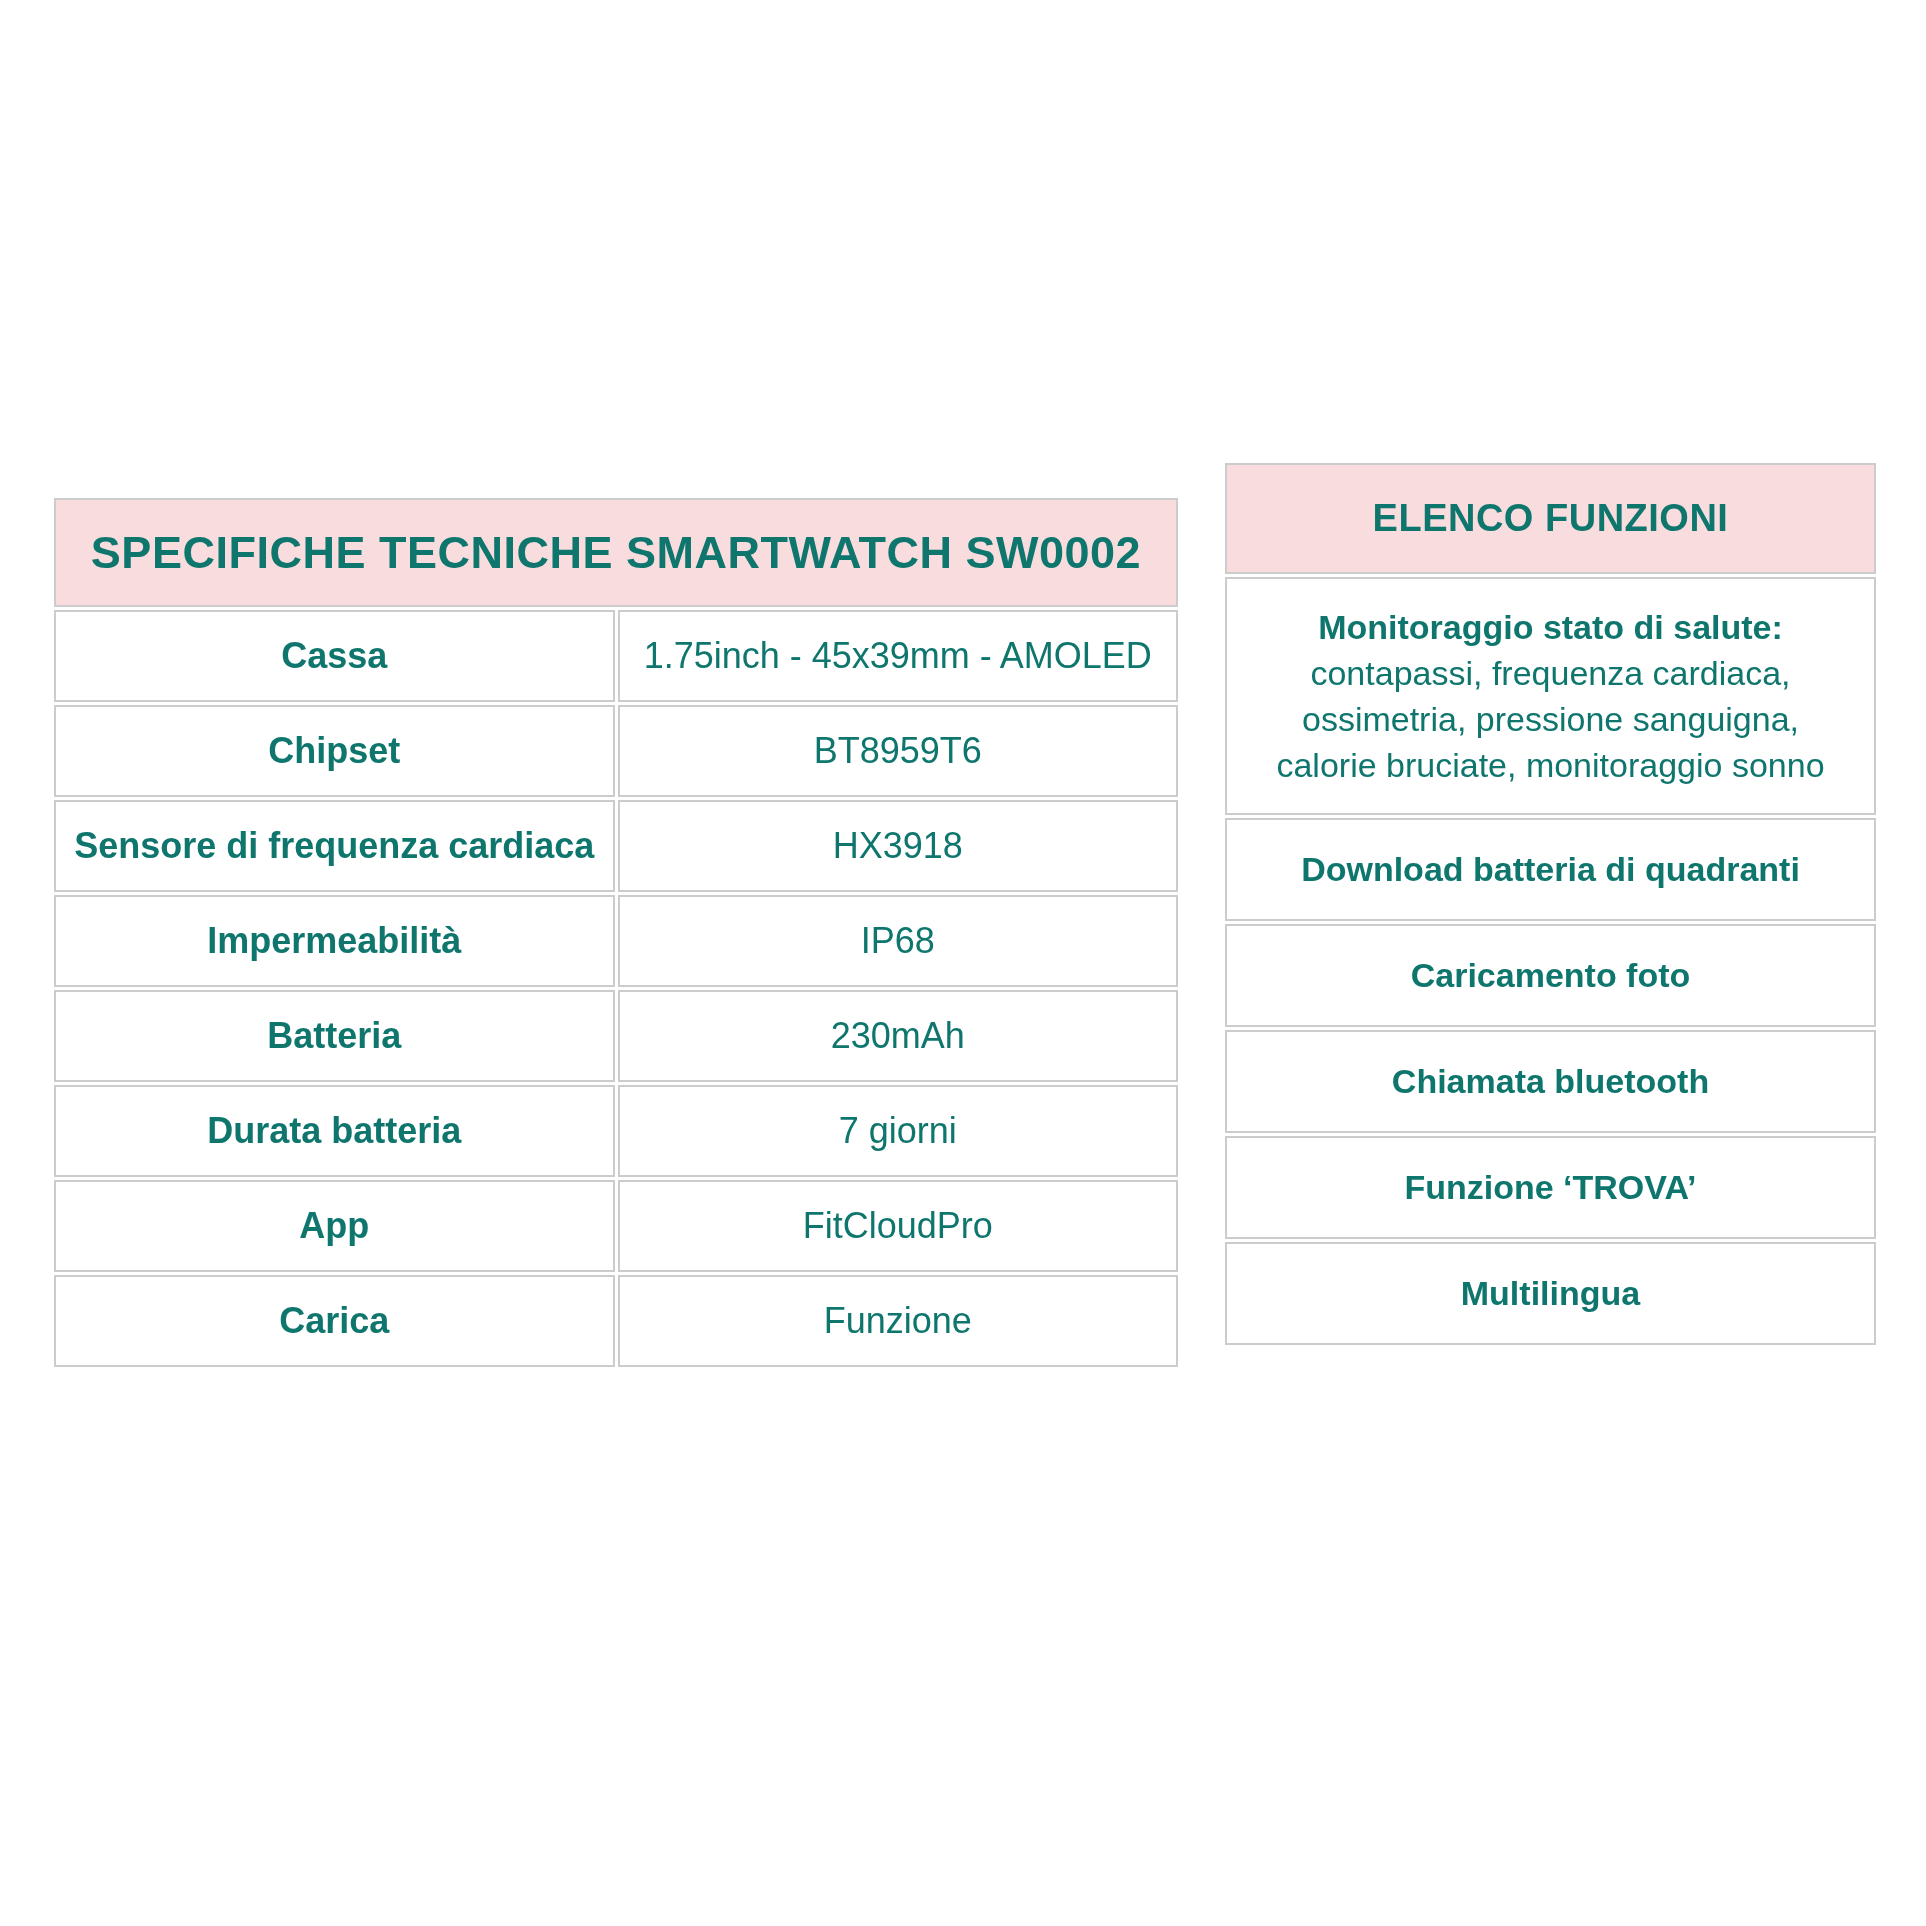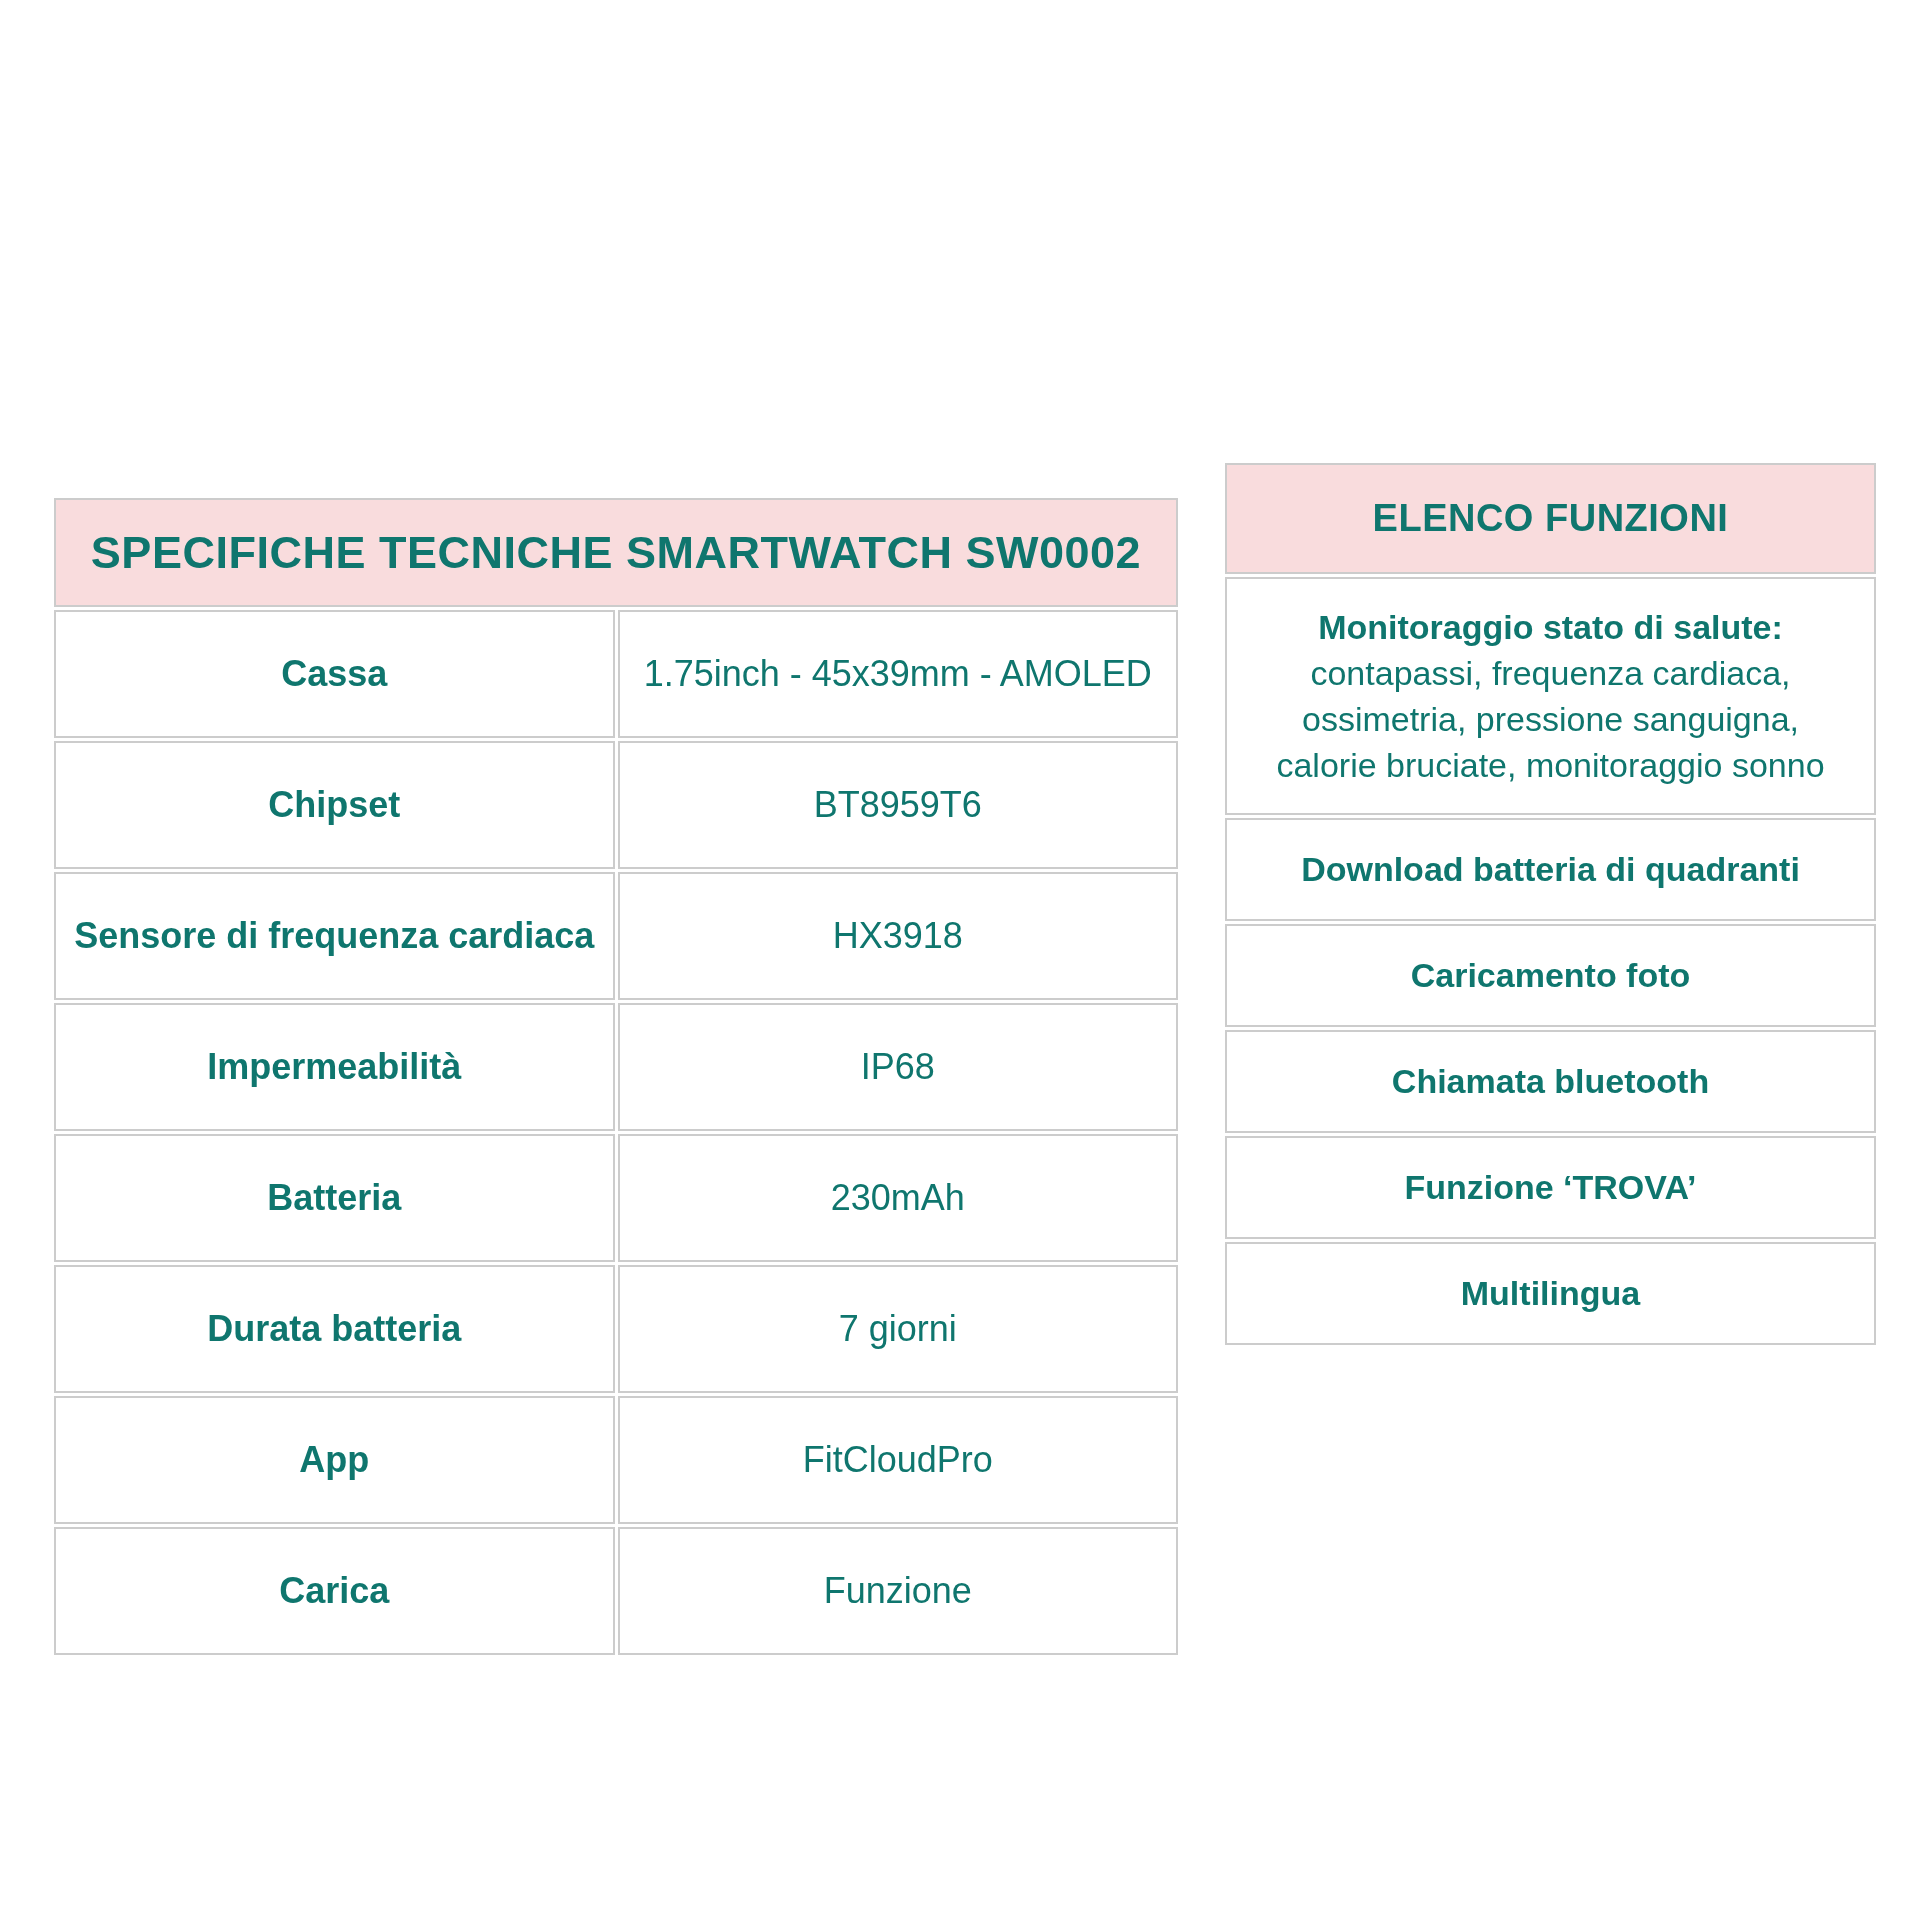--- a/index.html
+++ b/index.html
@@ -36,21 +36,21 @@
     display:flex;
     align-items:center;
     justify-content:center;
     text-align:center;
     box-sizing:border-box;
     font-weight:bold;
   }
   .tbl-spec .thead{height:109px;font-size:45px;letter-spacing:0.5px;}
   .tbl-func .thead{height:111px;font-size:38px;letter-spacing:0.5px;}
   .row{display:flex;gap:3px;}
-  .tbl-spec .row{height:128px;border-radius:17px;}
+  .tbl-spec .row{height:92px;border-radius:17px;}
   .tbl-spec .cell{flex:1 1 0;}
   .spec-label{font-weight:bold;font-size:36px;}
   .spec-value{font-weight:normal;font-size:36px;}
   .func-row{height:103px;}
   .func-row .cell{flex:1 1 0;font-weight:bold;font-size:34px;}
   .health-row{height:238px;}
   .health-cell{
     flex:1 1 0;
     flex-direction:column;
     font-size:34px;

